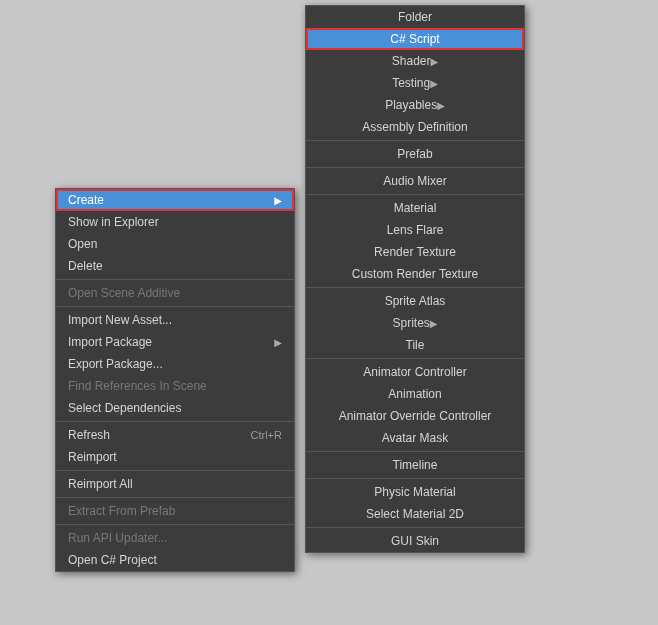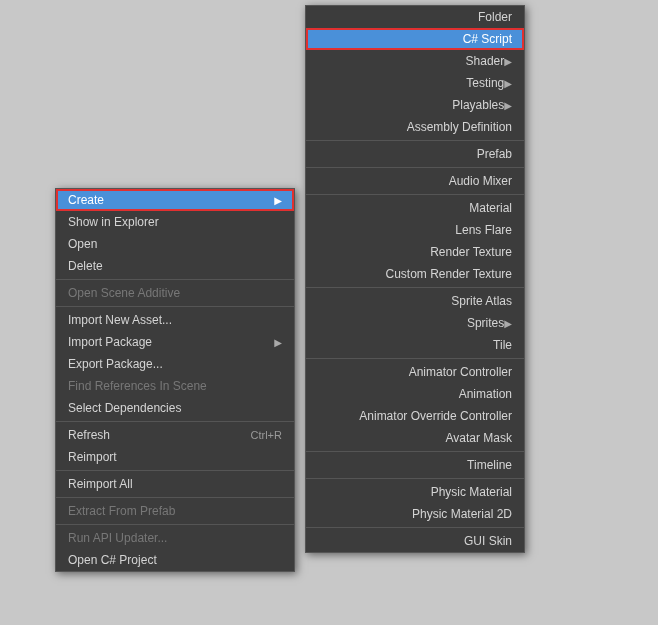--- a/index.html
+++ b/index.html
@@ -87,21 +87,21 @@
       color: #d4d4d4;
       z-index: 11;
     }
 
     .menu-item-right {
       padding: 4px 12px;
       cursor: pointer;
       white-space: nowrap;
       display: flex;
       align-items: center;
-      justify-content: flex-end;
+      justify-content: center;
       height: 22px;
     }
 
     .menu-item-right.highlighted {
       background: #4a90d9;
       color: #fff;
       outline: 2px solid #e03030;
       outline-offset: -2px;
       z-index: 2;
       position: relative;
@@ -258,19 +258,19 @@
     </div>
     <div class="menu-separator-right"></div>
     <div class="menu-item-right">
       <span>Timeline</span>
     </div>
     <div class="menu-separator-right"></div>
     <div class="menu-item-right">
       <span>Physic Material</span>
     </div>
     <div class="menu-item-right">
-      <span>Physic Material 2D</span>
+      <span>Select Material 2D</span>
     </div>
     <div class="menu-separator-right"></div>
     <div class="menu-item-right">
       <span>GUI Skin</span>
     </div>
   </div>
 
 </body></html>

